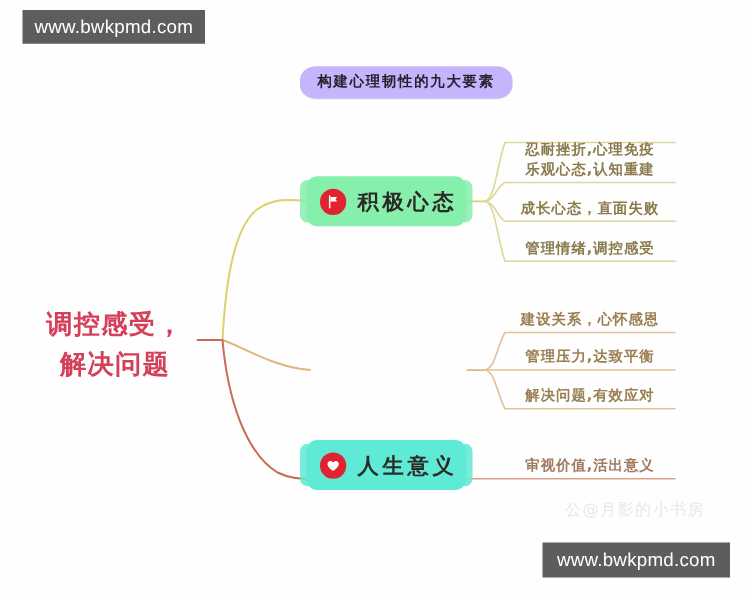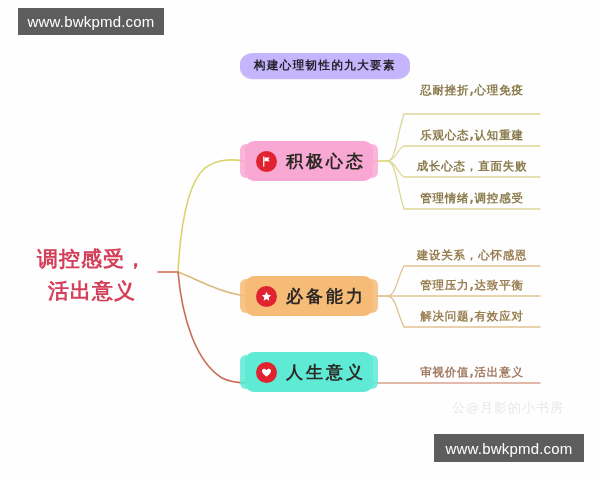--- a/index.html
+++ b/index.html
@@ -132,21 +132,21 @@
     flex: 0 0 auto;
     display: flex;
     align-items: center;
     justify-content: center;
     position: relative;
     z-index: 2;
   }
   .node .badge svg { display: block; }
   .node .nlabel { position: relative; z-index: 2; }
 
-  #node-0 { left: 245px; top: 141px; width: 128px; background: #f9a8d4; }
+  #node-0 { left: 245px; top: 141px; width: 128px; background: #86efac; }
   #node-1 { left: 245px; top: 276px; width: 128px; background: #f5bb77; }
   #node-2 { left: 245px; top: 352px; width: 128px; background: #5eead4; }
 
   
   .leaf {
     position: absolute;
     height: 22px;
     display: flex;
     align-items: center;
     justify-content: center;
@@ -188,52 +188,44 @@
     <path d="M388,296 C396,296 400,296 404,296 L540,296" stroke="#e2c294" stroke-width="1.3" fill="none" stroke-linecap="round"></path>
     <path d="M388,296 C396,297 398,316 404,327 L540,327" stroke="#e2c294" stroke-width="1.3" fill="none" stroke-linecap="round"></path>
 
     <path d="M374,383 L390,383 L540,383" stroke="#d9a18c" stroke-width="1.3" fill="none" stroke-linecap="round"></path>
   </svg>
 
   <div id="title-pill">构建心理韧性的九大要素</div>
 
   <div id="root-label">
     <span class="rl">调控感受，</span>
-    <span class="rl">活出意义</span>
+    <span class="rl">解决问题</span>
   </div>
 
   <div class="node" id="node-0">
     <span class="badge" style="background:#e0232e">
       <svg width="13" height="13" viewBox="0 0 16 16">
         <path d="M4.6 2.3v11.4" stroke="#ffffff" stroke-width="1.5" stroke-linecap="round" fill="none"></path>
         <path d="M5.4 3.1h6.6l-1.7 2.3 1.7 2.3H5.4z" fill="#ffffff"></path>
       </svg>
     </span>
     <span class="nlabel">积极心态</span>
   </div>
 
-  <div class="node" id="node-1">
-    <span class="badge" style="background:#e0232e">
-      <svg width="13" height="13" viewBox="0 0 16 16">
-        <path d="M8 2.2l1.72 3.62 3.88.52-2.83 2.79.71 3.97L8 11.22l-3.48 1.88.71-3.97L2.4 6.34l3.88-.52z" fill="#ffffff"></path>
-      </svg>
-    </span>
-    <span class="nlabel">必备能力</span>
-  </div>
 
   <div class="node" id="node-2">
     <span class="badge" style="background:#e0232e">
       <svg width="13" height="13" viewBox="0 0 16 16">
         <path d="M8 13.2S2.4 9.7 2.4 6.3a2.9 2.9 0 0 1 5.6-1.1 2.9 2.9 0 0 1 5.6 1.1c0 3.4-5.6 6.9-5.6 6.9z" fill="#ffffff"></path>
       </svg>
     </span>
     <span class="nlabel">人生意义</span>
   </div>
 
-  <div class="leaf g1" style="left:404px;top:79px;width:136px;">忍耐挫折,心理免疫</div>
+  <div class="leaf g1" style="left:404px;top:108px;width:136px;">忍耐挫折,心理免疫</div>
   <div class="leaf g1" style="left:404px;top:124px;width:136px;">乐观心态,认知重建</div>
   <div class="leaf g1" style="left:404px;top:155px;width:136px;">成长心态，直面失败</div>
   <div class="leaf g1" style="left:404px;top:187px;width:136px;">管理情绪,调控感受</div>
 
   <div class="leaf g2" style="left:404px;top:244px;width:136px;">建设关系，心怀感恩</div>
   <div class="leaf g2" style="left:404px;top:274px;width:136px;">管理压力,达致平衡</div>
   <div class="leaf g2" style="left:404px;top:305px;width:136px;">解决问题,有效应对</div>
 
   <div class="leaf g3" style="left:404px;top:361px;width:136px;">审视价值,活出意义</div>
 

